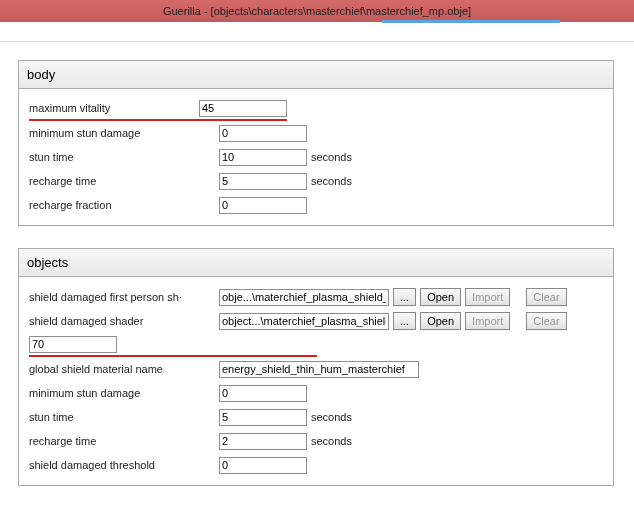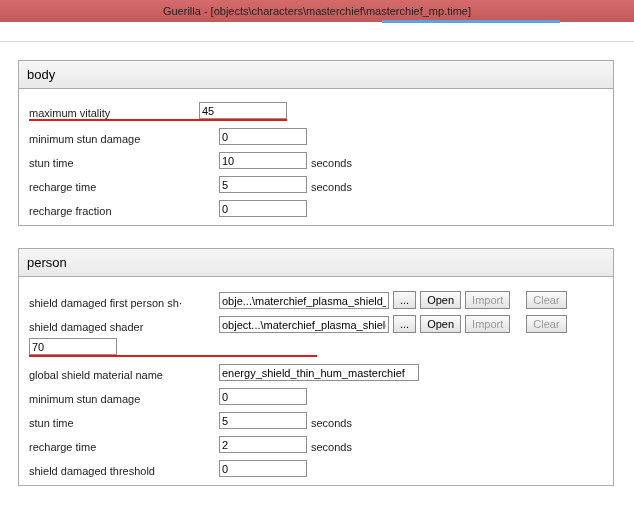--- a/index.html
+++ b/index.html
@@ -4,37 +4,37 @@
 <style>
 *{box-sizing:border-box;margin:0;padding:0;font-family:"Segoe UI",Tahoma,Arial,sans-serif}
 body{width:634px;height:515px;overflow:hidden;background:#fff}
 .titlebar{height:22px;background:linear-gradient(#d46a6a,#c35a5a);text-align:center;line-height:22px;font-size:11px;color:#222;position:relative}
 .title-underline{position:absolute;height:3px;background:#5aa4e6;bottom:-1px;left:382px;width:178px}
 .spacer{height:20px;background:#fff;border-bottom:1px solid #d7d7d7}
 .content{padding:18px 20px 0 18px;background:#fff;height:473px;overflow:hidden}
 .section{border:1px solid #aaa;margin-bottom:22px}
 .sect-hdr{background:linear-gradient(#f6f6f6,#e9e9e9);border-bottom:1px solid #aaa;padding:6px 8px;font-size:13px;font-weight:400}
 .sect-body{padding:8px 10px 8px 10px}
-.row{display:flex;align-items:flex-end;height:24px;font-size:11px;color:#222;position:relative}
+.row{display:flex;align-items:center;height:24px;font-size:11px;color:#222;position:relative}
 .lbl{width:190px;white-space:nowrap;overflow:hidden;text-overflow:ellipsis}
 .inp{width:88px;height:17px;border:1px solid #8f8f8f;font-size:11px;padding:0 2px;background:#fff}
 .inp-wide{width:170px}
 .inp-xwide{width:200px}
 .ro{background:#fff;border:none;height:17px;font-size:11px;padding:0 2px}
 .unit{font-size:11px;margin-left:4px}
 .redline-row{border-bottom:2px solid #d42020}
 .btn{height:18px;font-size:11px;padding:0 6px;border:1px solid #888;background:linear-gradient(#fafafa,#e2e2e2);margin-left:4px;cursor:pointer}
 .btn:disabled{color:#999;cursor:default}
 .btn-gap{margin-left:16px}
 </style>
 </head>
 <body>
 
 <div class="titlebar">
- <span>Guerilla - [objects\characters\masterchief\masterchief_mp.time]</span>
+ <span>Guerilla - [objects\characters\masterchief\masterchief_mp.obje]</span>
  <div class="title-underline"></div>
 </div>
 <div class="spacer"></div>
 
 <div class="content">
 
  <div class="section">
   <div class="sect-hdr">body</div>
   <div class="sect-body">
 
@@ -58,21 +58,21 @@
    </div>
    <div class="row">
     <span class="lbl">recharge fraction</span>
     <input class="inp" value="0" style="">
    </div>
 
   </div>
  </div>
 
  <div class="section">
-  <div class="sect-hdr">person</div>
+  <div class="sect-hdr">objects</div>
   <div class="sect-body">
 
    <div class="row">
     <span class="lbl">shield damaged first person sh·</span>
     <input class="inp inp-wide" value="obje...\materchief_plasma_shield_fp.shader" style="">
     <button class="btn">...</button>
     <button class="btn">Open</button>
     <button class="btn" disabled="">Import</button>
     <button class="btn btn-gap" disabled="">Clear</button>
    </div>

